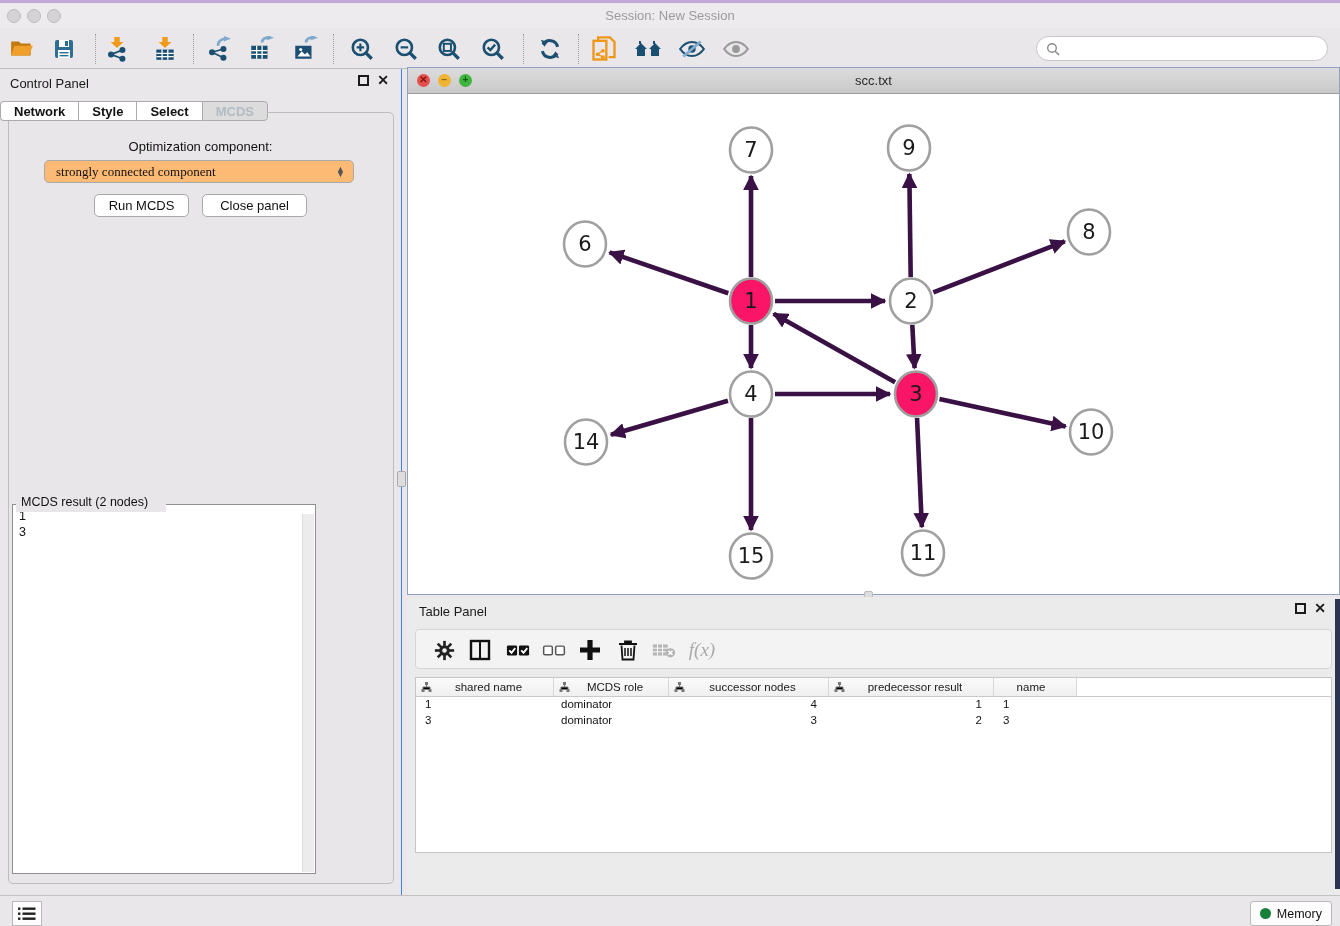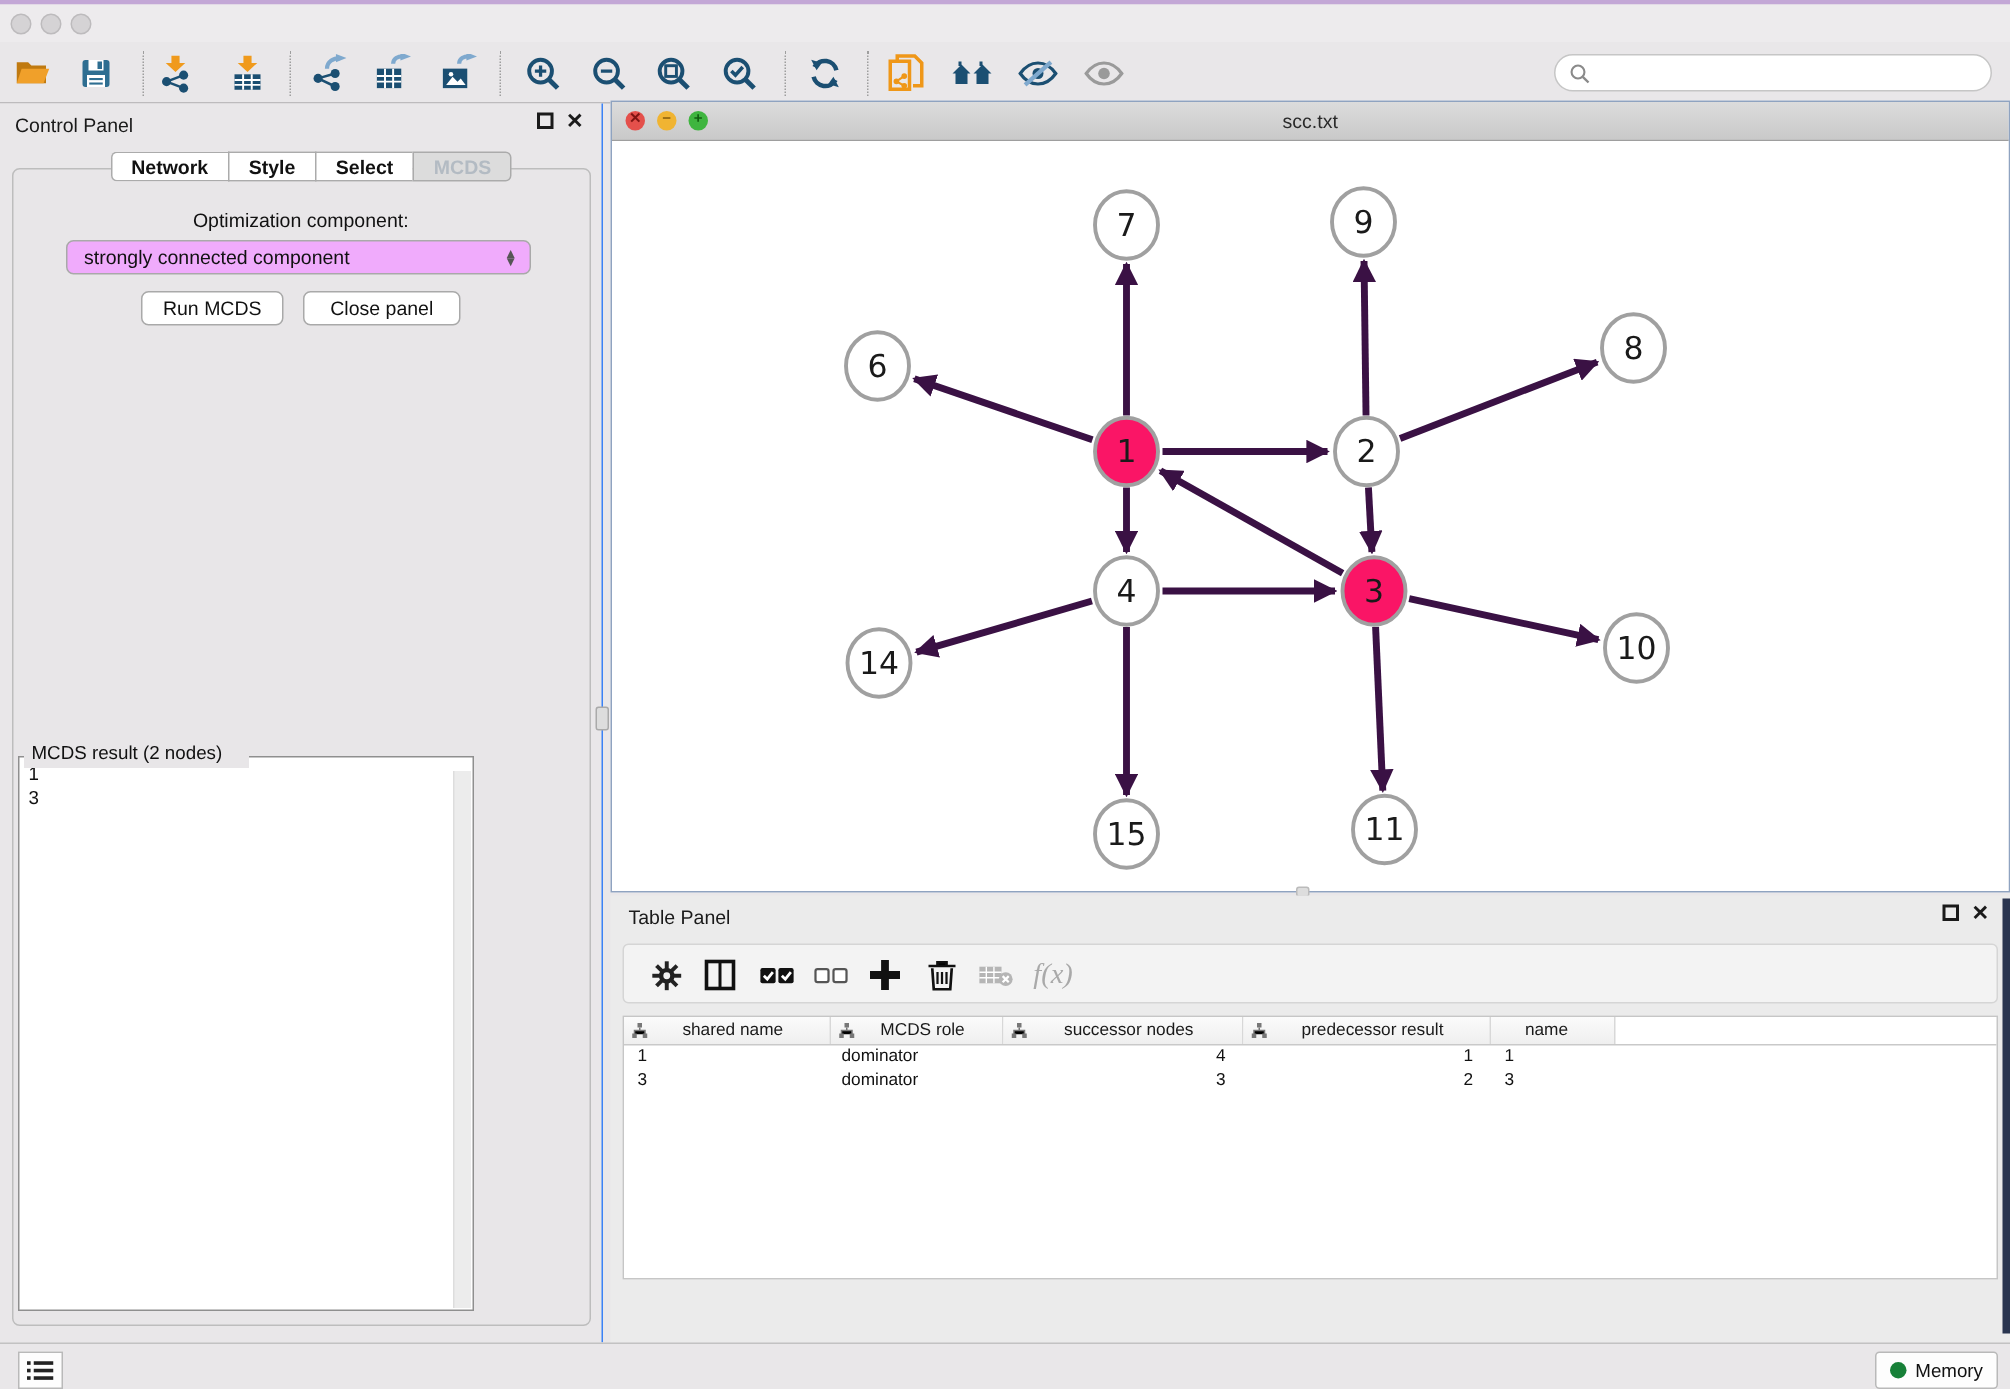--- a/index.html
+++ b/index.html
@@ -28,32 +28,32 @@
 
   
   #control-panel { position:absolute; left:0; top:66px; width:402px; height:826px;
     background:#E9E7E9; border-right:1px solid #3b82f6; }
   #cp-title { position:absolute; left:10px; top:7px; font-size:13px; color:#1A1A1A; }
   .panel-btns { position:absolute; top:6px; display:flex; gap:8px; }
   .float-glyph { width:11px; height:11px; border:2px solid #1A1A1A; display:inline-block; }
   .close-glyph { font-size:14px; font-weight:bold; color:#1A1A1A; line-height:11px; }
   #cp-inset { position:absolute; left:8px; top:43px; width:386px; height:772px;
     border:1px solid #BDBDBD; border-radius:5px; background:#E8E6E8; }
-  #cp-tabs { position:absolute; left:0; right:0; top:32px; display:flex; justify-content:center;padding-left:14px; }
+  #cp-tabs { position:absolute; left:0; right:0; top:32px; display:flex; justify-content:flex-start; }
   .seg-tab { height:20px; padding:0 13px; background:#FFFFFF; border:1px solid #ABABAB;
     border-right:none; font-size:13px; font-weight:600; color:#111;
     display:flex; align-items:center; }
   .seg-tab:first-child { border-radius:4px 0 0 4px; }
   .seg-tab:last-child { border-right:1px solid #ABABAB; border-radius:0 4px 4px 0; }
   .seg-tab.sel-dim { background:#DCDCDC; color:#B3BBC3; }
   #opt-label { position:absolute; left:0; right:0; top:70px; text-align:center;
     font-size:13px; color:#111; }
   #criterion-select { position:absolute; left:44px; top:91px; width:310px; height:23px;
-    background:#f0abfc; border:1px solid #A9A9A9; border-radius:5px;
-    display:flex; align-items:center; padding:0 8px 0 11px; font-size:13px; color:#111; }
+    background:#fdba74; border:1px solid #A9A9A9; border-radius:5px;
+    display:flex; align-items:center; padding:0 8px 0 11px; font-size:13px; color:#111;font-family:Liberation Serif, serif; }
   #criterion-select .spacer { flex:1; }
   .stepper { display:flex; flex-direction:column; align-items:center; line-height:5px; }
   .stepper span { font-size:9px; color:#555; }
   .cp-btn { position:absolute; top:125px; height:23px; background:#FFFFFF;
     border:1px solid #A9A9A9; border-radius:5px; font-size:13px; color:#111;
     display:flex; align-items:center; justify-content:center;
     font-family:"Liberation Sans", sans-serif; }
   #mcds-result { position:absolute; left:12px; top:427px; width:304px; height:378px; }
   #mcds-result .legend { position:absolute; left:6px; top:-1px; font-size:12.5px;
     color:#111; background:transparent; z-index:2; padding:0 3px; }
@@ -124,20 +124,21 @@
 </style>
 </head>
 <body>
 
 <div id="app">
 
   <div id="titlebar">
     <span class="tl-dot" style="left:7px"></span>
     <span class="tl-dot" style="left:27px"></span>
     <span class="tl-dot" style="left:47px"></span>
+    <div class="title">Session: New Session</div>
   </div>
 
   <div id="toolbar">
     <div class="tb-icon" style="left:8px">
       <svg width="26" height="26" viewBox="0 0 24 24">
           <path fill="#C07A10" d="M2 5h7l2 2h9v11H2z"></path>
           <path fill="#F0A02A" d="M5 9h17l-3.5 9H2z"></path>
         </svg>
     </div>
     <div class="tb-icon" style="left:50px">

